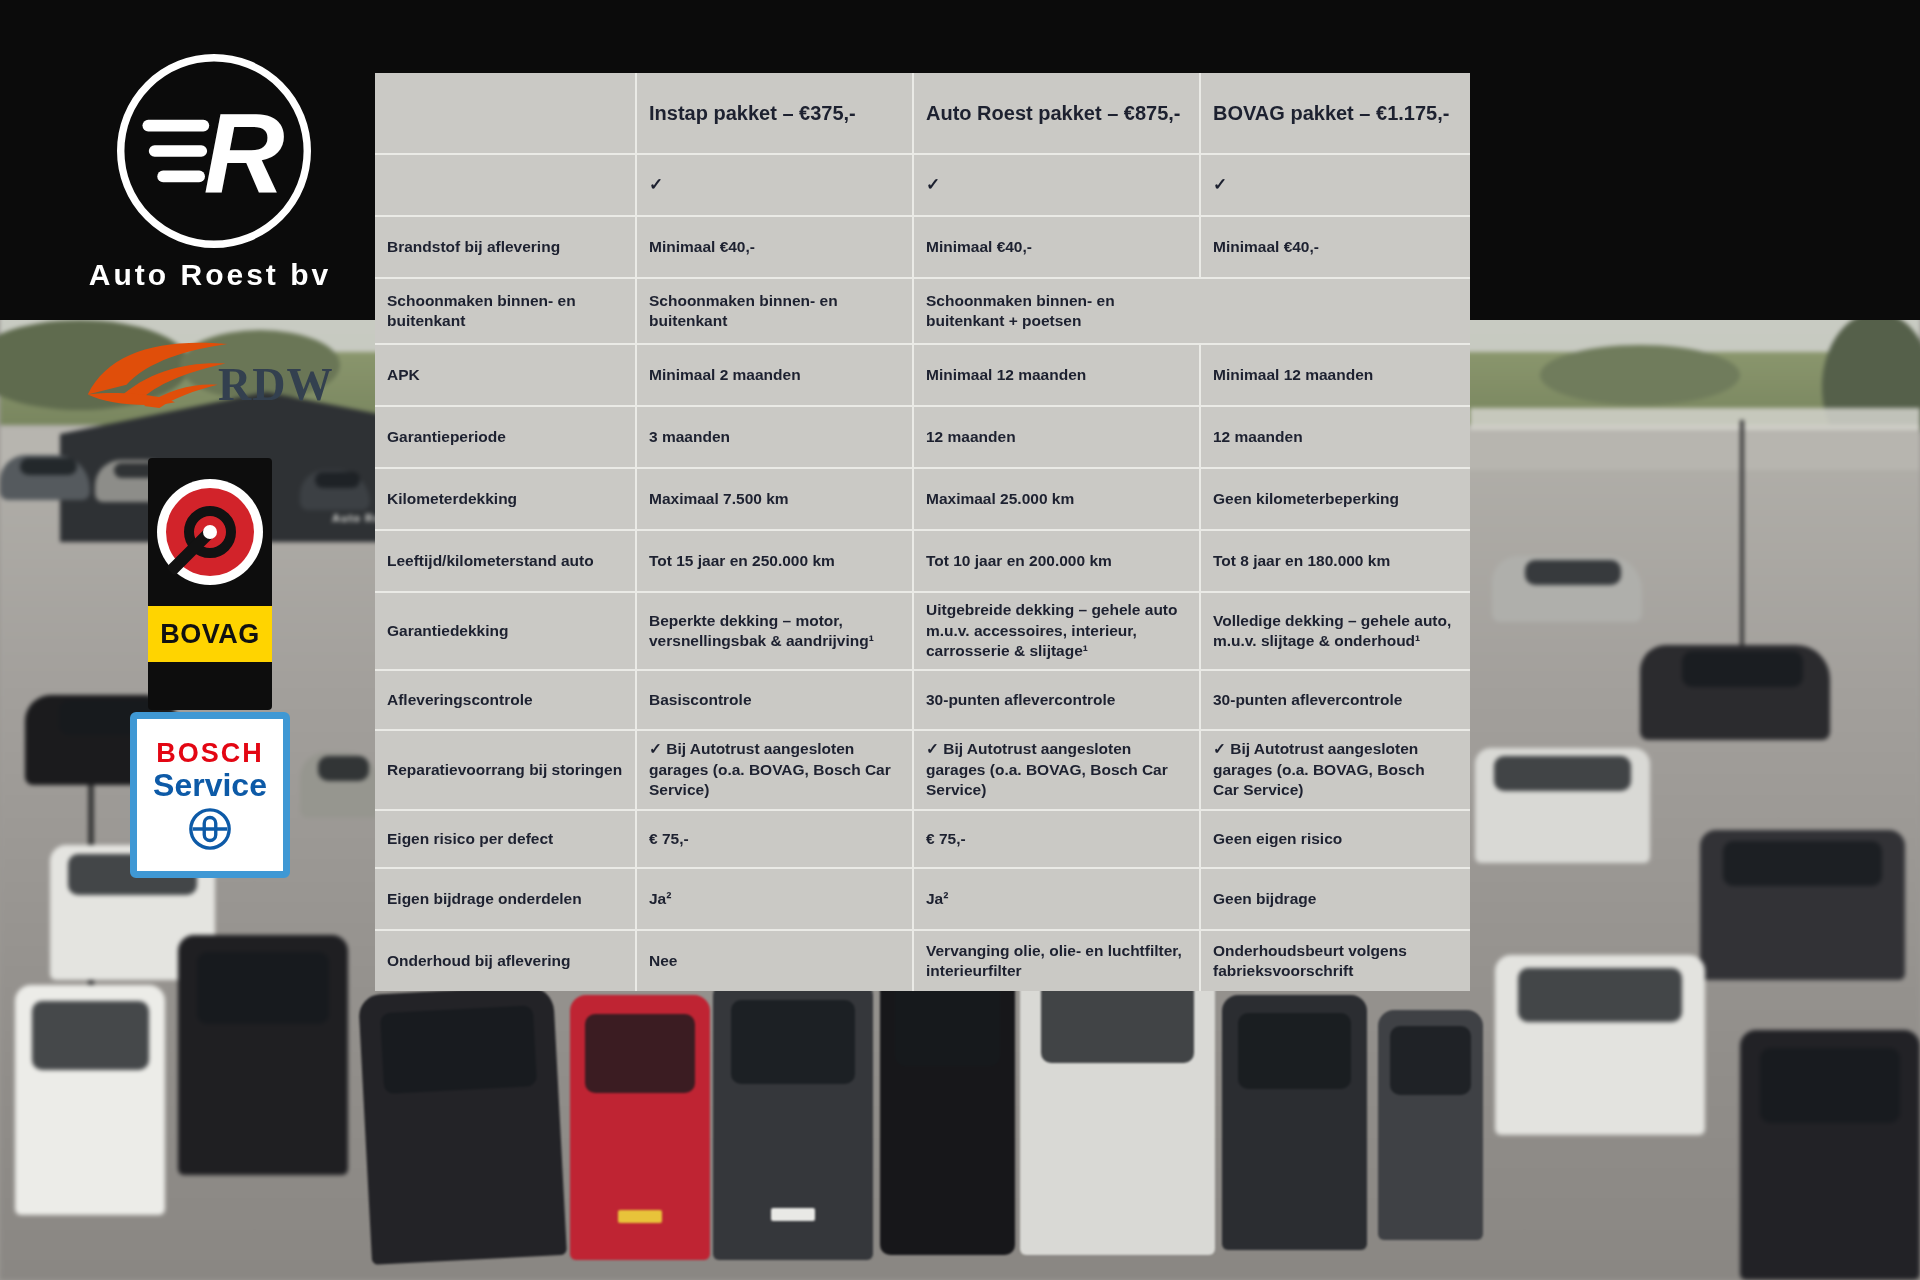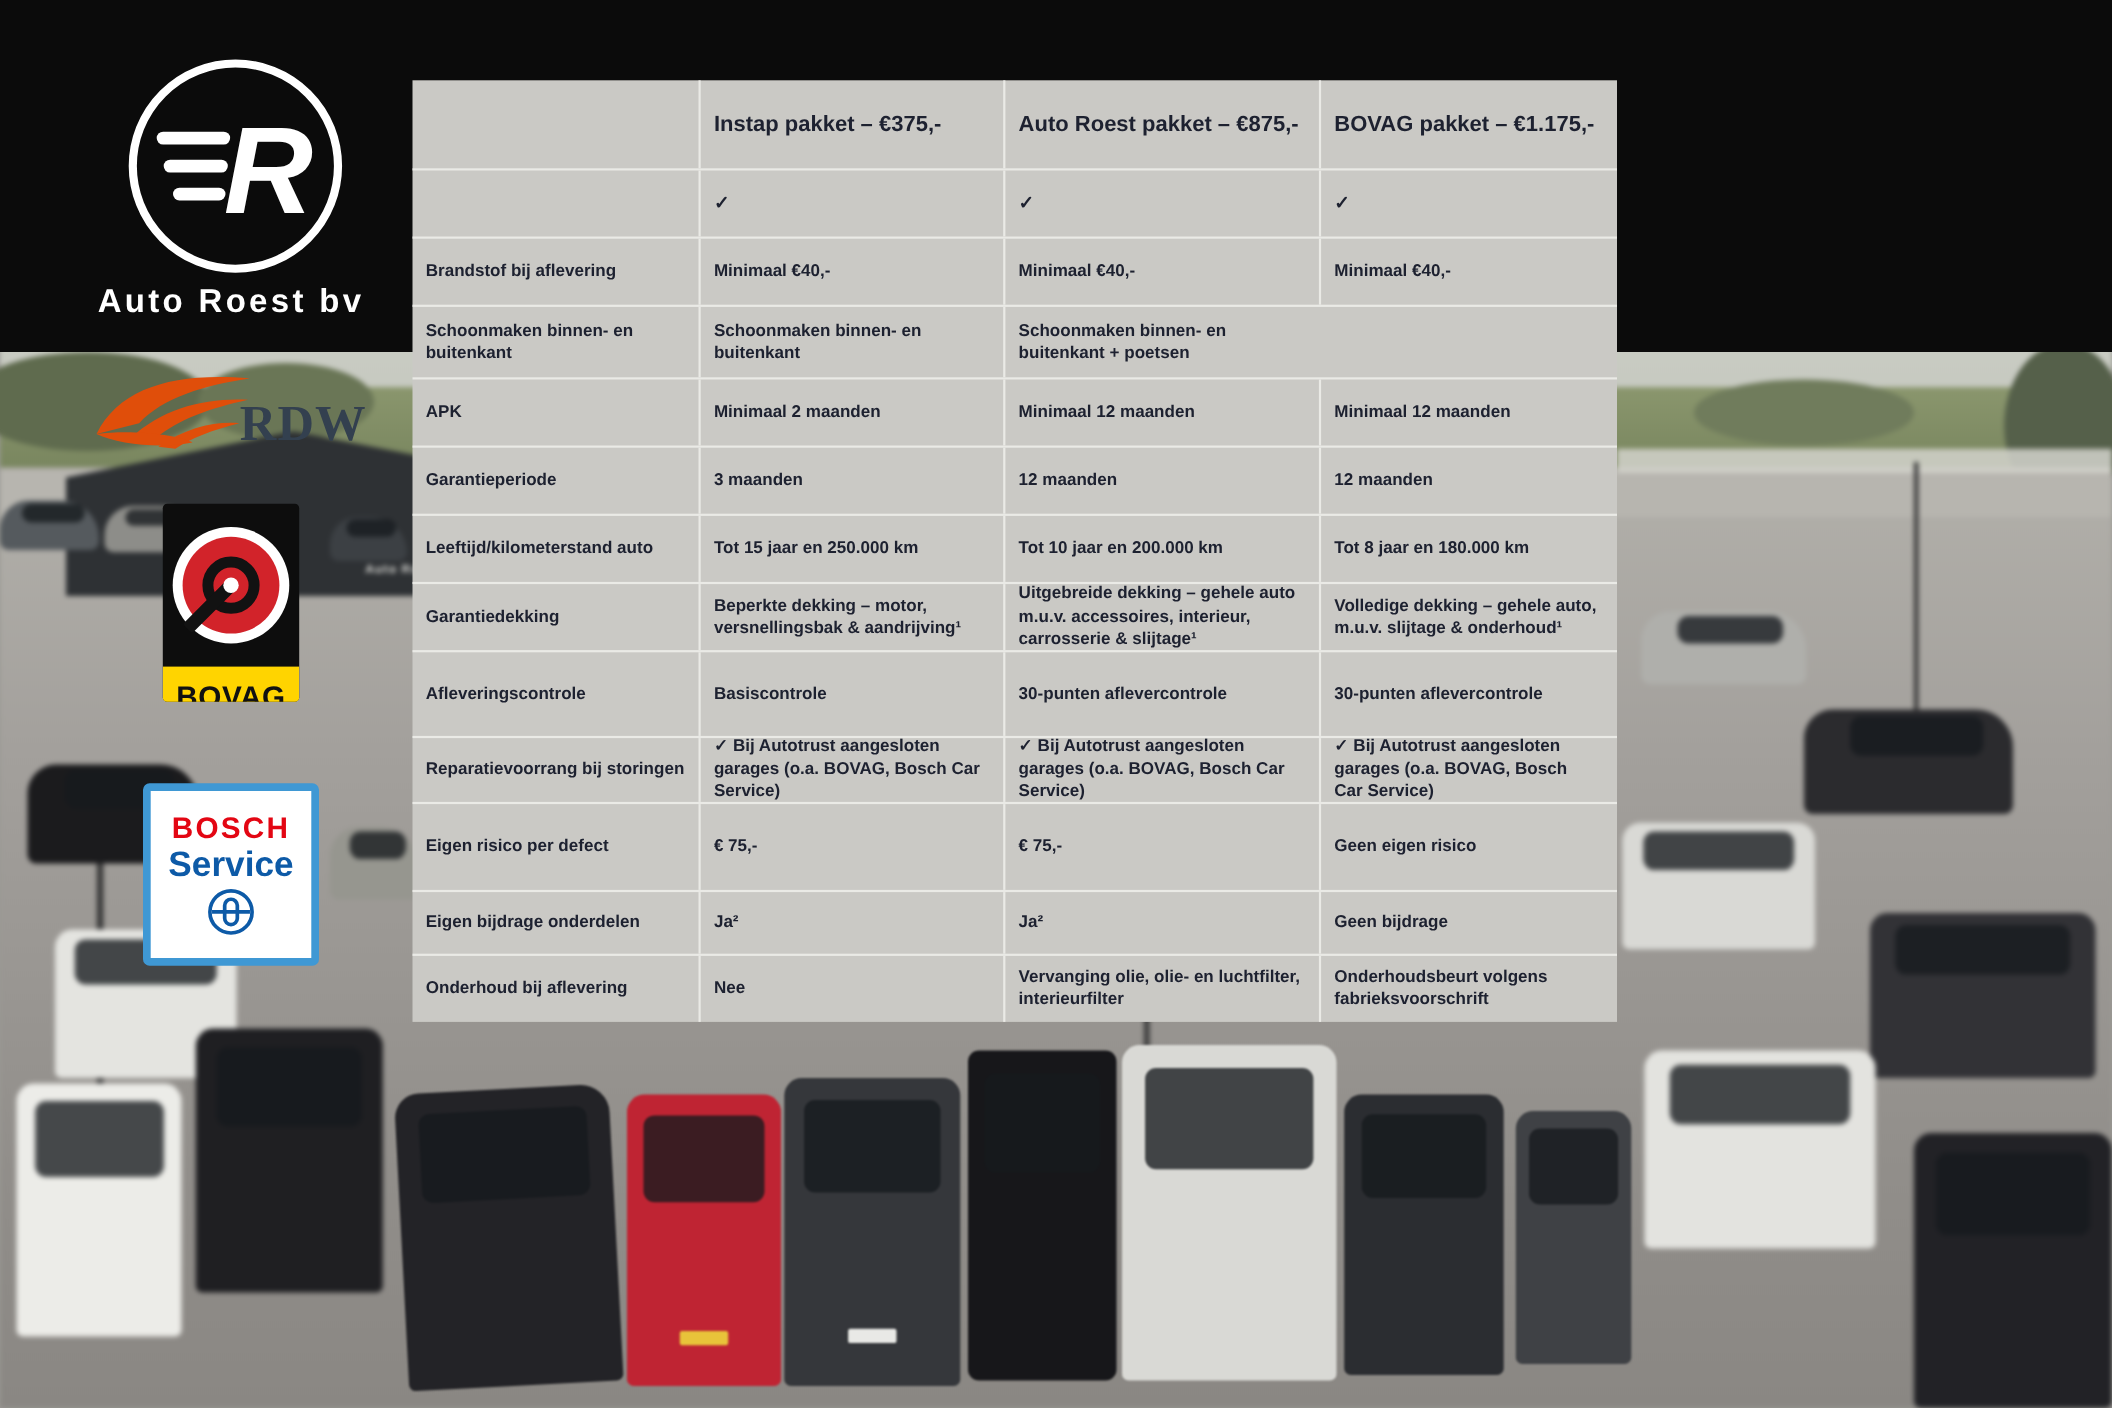--- a/index.html
+++ b/index.html
@@ -39,21 +39,21 @@
   .brand-mark { position:absolute; left:108px; top:45px; width:212px; height:212px; }
   .brand-name { position:absolute; left:40px; top:258px; width:340px; text-align:center;
                 color:#ffffff; font-size:30px; font-weight:bold; letter-spacing:3px; }
 
   
   .rdw-logo { position:absolute; left:80px; top:328px; width:255px; height:102px; }
   .rdw-wing { position:absolute; left:0; top:6px; }
   .rdw-text { position:absolute; left:138px; top:30px; font-family:"Liberation Serif", serif;
               font-weight:bold; font-size:46px; color:#33404f; letter-spacing:1px; }
 
-  .bovag-logo { position:absolute; left:148px; top:458px; width:124px; height:180px; background:#0d0d0d; border-radius:4px; overflow:hidden; }
+  .bovag-logo { position:absolute; left:148px; top:458px; width:124px; height:252px; background:#0d0d0d; border-radius:4px; overflow:hidden; }
   .bovag-emblem { position:relative; width:124px; height:148px; }
   .bv-white { position:absolute; left:50%; top:50%; width:106px; height:106px; margin:-53px 0 0 -53px; background:#ffffff; border-radius:50%; }
   .bv-red   { position:absolute; left:50%; top:50%; width:88px;  height:88px;  margin:-44px 0 0 -44px; background:#d2232a; border-radius:50%; }
   .bv-ring  { position:absolute; left:50%; top:50%; width:52px;  height:52px;  margin:-26px 0 0 -26px; border:10px solid #121212; border-radius:50%; }
   .bv-tail  { position:absolute; left:calc(50% - 56px); top:calc(50% - 6px); width:56px; height:12px; background:#121212;
               transform-origin:100% 50%; transform:rotate(-45deg); border-radius:3px; }
   .bv-dot   { position:absolute; left:50%; top:50%; width:14px; height:14px; margin:-7px 0 0 -7px; background:#ffffff; border-radius:50%; }
   .bovag-band { height:56px; background:#ffd400; display:flex; align-items:center; justify-content:center;
                 font-weight:bold; font-size:27px; color:#111; letter-spacing:.5px; }
 
@@ -212,20 +212,26 @@
         <div class="cell value-cell">Minimaal 12 maanden</div>
         <div class="cell value-cell">Minimaal 12 maanden</div>
       </div>
       <div class="t-row">
         <div class="cell label-cell">Garantieperiode</div>
         <div class="cell value-cell">3 maanden</div>
         <div class="cell value-cell">12 maanden</div>
         <div class="cell value-cell">12 maanden</div>
       </div>
       <div class="t-row">
+        <div class="cell label-cell">Kilometerdekking</div>
+        <div class="cell value-cell">Maximaal 7.500 km</div>
+        <div class="cell value-cell">Maximaal 25.000 km</div>
+        <div class="cell value-cell">Geen kilometerbeperking</div>
+      </div>
+      <div class="t-row">
         <div class="cell label-cell">Leeftijd/kilometerstand auto</div>
         <div class="cell value-cell">Tot 15 jaar en 250.000 km</div>
         <div class="cell value-cell">Tot 10 jaar en 200.000 km</div>
         <div class="cell value-cell">Tot 8 jaar en 180.000 km</div>
       </div>
       <div class="t-row">
         <div class="cell label-cell">Garantiedekking</div>
         <div class="cell value-cell">Beperkte dekking – motor, versnellingsbak &amp; aandrijving¹</div>
         <div class="cell value-cell">Uitgebreide dekking – gehele auto m.u.v. accessoires, interieur, carrosserie &amp; slijtage¹</div>
         <div class="cell value-cell">Volledige dekking – gehele auto, m.u.v. slijtage &amp; onderhoud¹</div>

